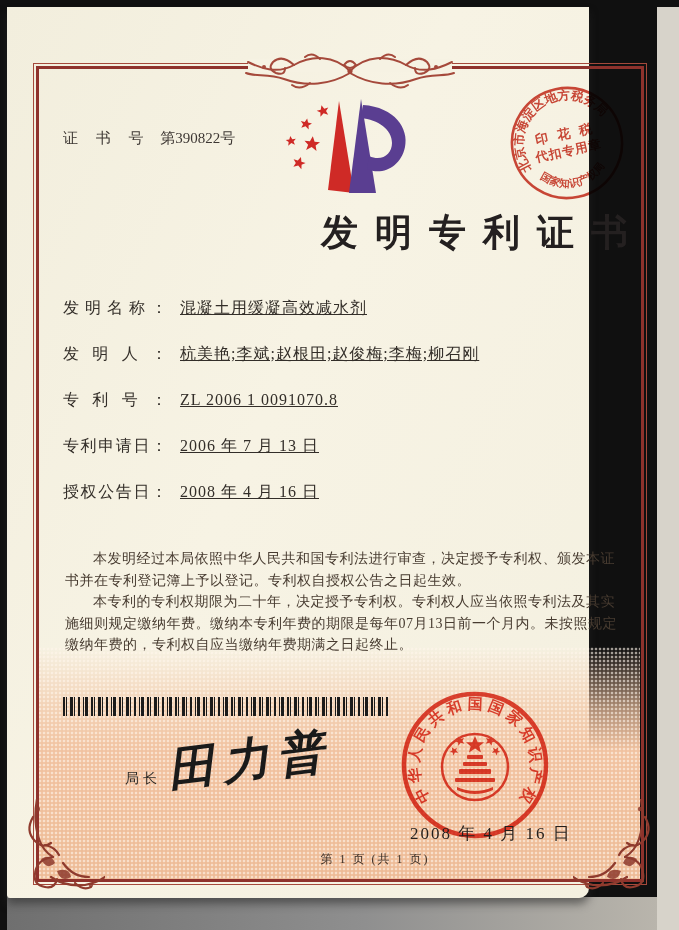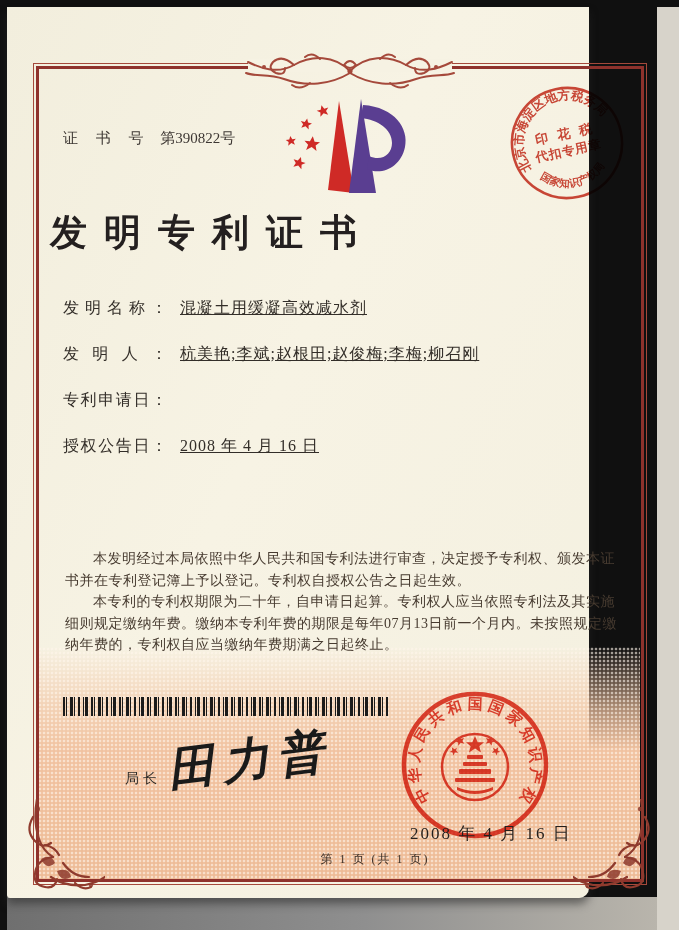--- a/index.html
+++ b/index.html
@@ -20,21 +20,21 @@
   
   .peach{position:absolute;left:31px;top:640px;width:602px;height:232px;
        background:
         radial-gradient(rgba(255,246,236,.6) 1px, rgba(255,246,236,0) 1.7px) 0 0/4px 4px,
         linear-gradient(to bottom, rgba(242,196,162,0) 0, rgba(241,194,159,.7) 62px, #f1c2a0 104px, #edbb96 100%);}
   .ornament{position:absolute;pointer-events:none;}
   
   .cert-no{position:absolute;left:56px;top:122px;font-size:15px;color:#3d3733;}
   .cert-no .lbl{letter-spacing:7px;margin-right:6px;}
   .logo{position:absolute;left:272px;top:90px;}
-  .title{position:absolute;left:26px;top:201px;width:612px;text-align:left;
+  .title{position:absolute;left:26px;top:201px;width:612px;text-align:right;
        font-size:37px;font-weight:700;color:#242020;letter-spacing:17px;padding-left:17px;box-sizing:border-box;}
   .fields{position:absolute;left:56px;top:289px;width:560px;}
   .frow{display:flex;line-height:23px;margin-bottom:23px;font-size:16px;color:#332e29;text-align:center;}
   .flabel{width:104px;text-align-last:justify;flex:none;}
   .fvalue{margin-left:13px;letter-spacing:1px;text-decoration:underline;}
   .paras{position:absolute;left:58px;top:541px;width:552px;font-size:14px;line-height:21.6px;
        color:#473b30;}
   .paras p{margin:0;text-indent:2em;letter-spacing:.5px;font-family:Liberation Serif, serif;}
   .barcode{position:absolute;left:56px;top:690px;width:326px;height:19px;
        background:repeating-linear-gradient(90deg,
@@ -157,31 +157,36 @@
   <div class="fields">
     <div class="frow">
       <span class="flabel">发明名称：</span>
       <span class="fvalue">混凝土用缓凝高效减水剂</span>
     </div>
     <div class="frow">
       <span class="flabel">发明人：</span>
       <span class="fvalue">杭美艳;李斌;赵根田;赵俊梅;李梅;柳召刚</span>
     </div>
     <div class="frow">
+      <span class="flabel">专利号：</span>
+      <span class="fvalue">ZL 2006 1 0091070.8</span>
+    </div>
+    <div class="frow">
       <span class="flabel">专利申请日：</span>
+      <span class="fvalue">2006 年 7 月 13 日</span>
     </div>
     <div class="frow">
       <span class="flabel">授权公告日：</span>
       <span class="fvalue">2008 年 4 月 16 日</span>
     </div>
   </div>
 
   <div class="paras">
     <p>本发明经过本局依照中华人民共和国专利法进行审查，决定授予专利权、颁发本证书并在专利登记簿上予以登记。专利权自授权公告之日起生效。</p>
-    <p>本专利的专利权期限为二十年，自申请日起算。专利权人应当依照专利法及其实施细则规定缴纳年费。缴纳本专利年费的期限是每年07月13日前一个月内。未按照规定缴纳年费的，专利权自应当缴纳年费期满之日起终止。</p>
+    <p>本专利的专利权期限为二十年，决定授予专利权。专利权人应当依照专利法及其实施细则规定缴纳年费。缴纳本专利年费的期限是每年07月13日前一个月内。未按照规定缴纳年费的，专利权自应当缴纳年费期满之日起终止。</p>
   </div>
 
   <div class="barcode"></div>
 
   <div class="director">局长</div>
   <div class="signature">田力普</div>
 
   <svg class="seal tax" width="122" height="126" viewBox="0 0 122 126">
     <g transform="rotate(-12 61 62)" fill="#cf4a3c">
       <circle cx="61" cy="62" r="55" fill="none" stroke="#cf4a3c" stroke-width="2.6"></circle>

